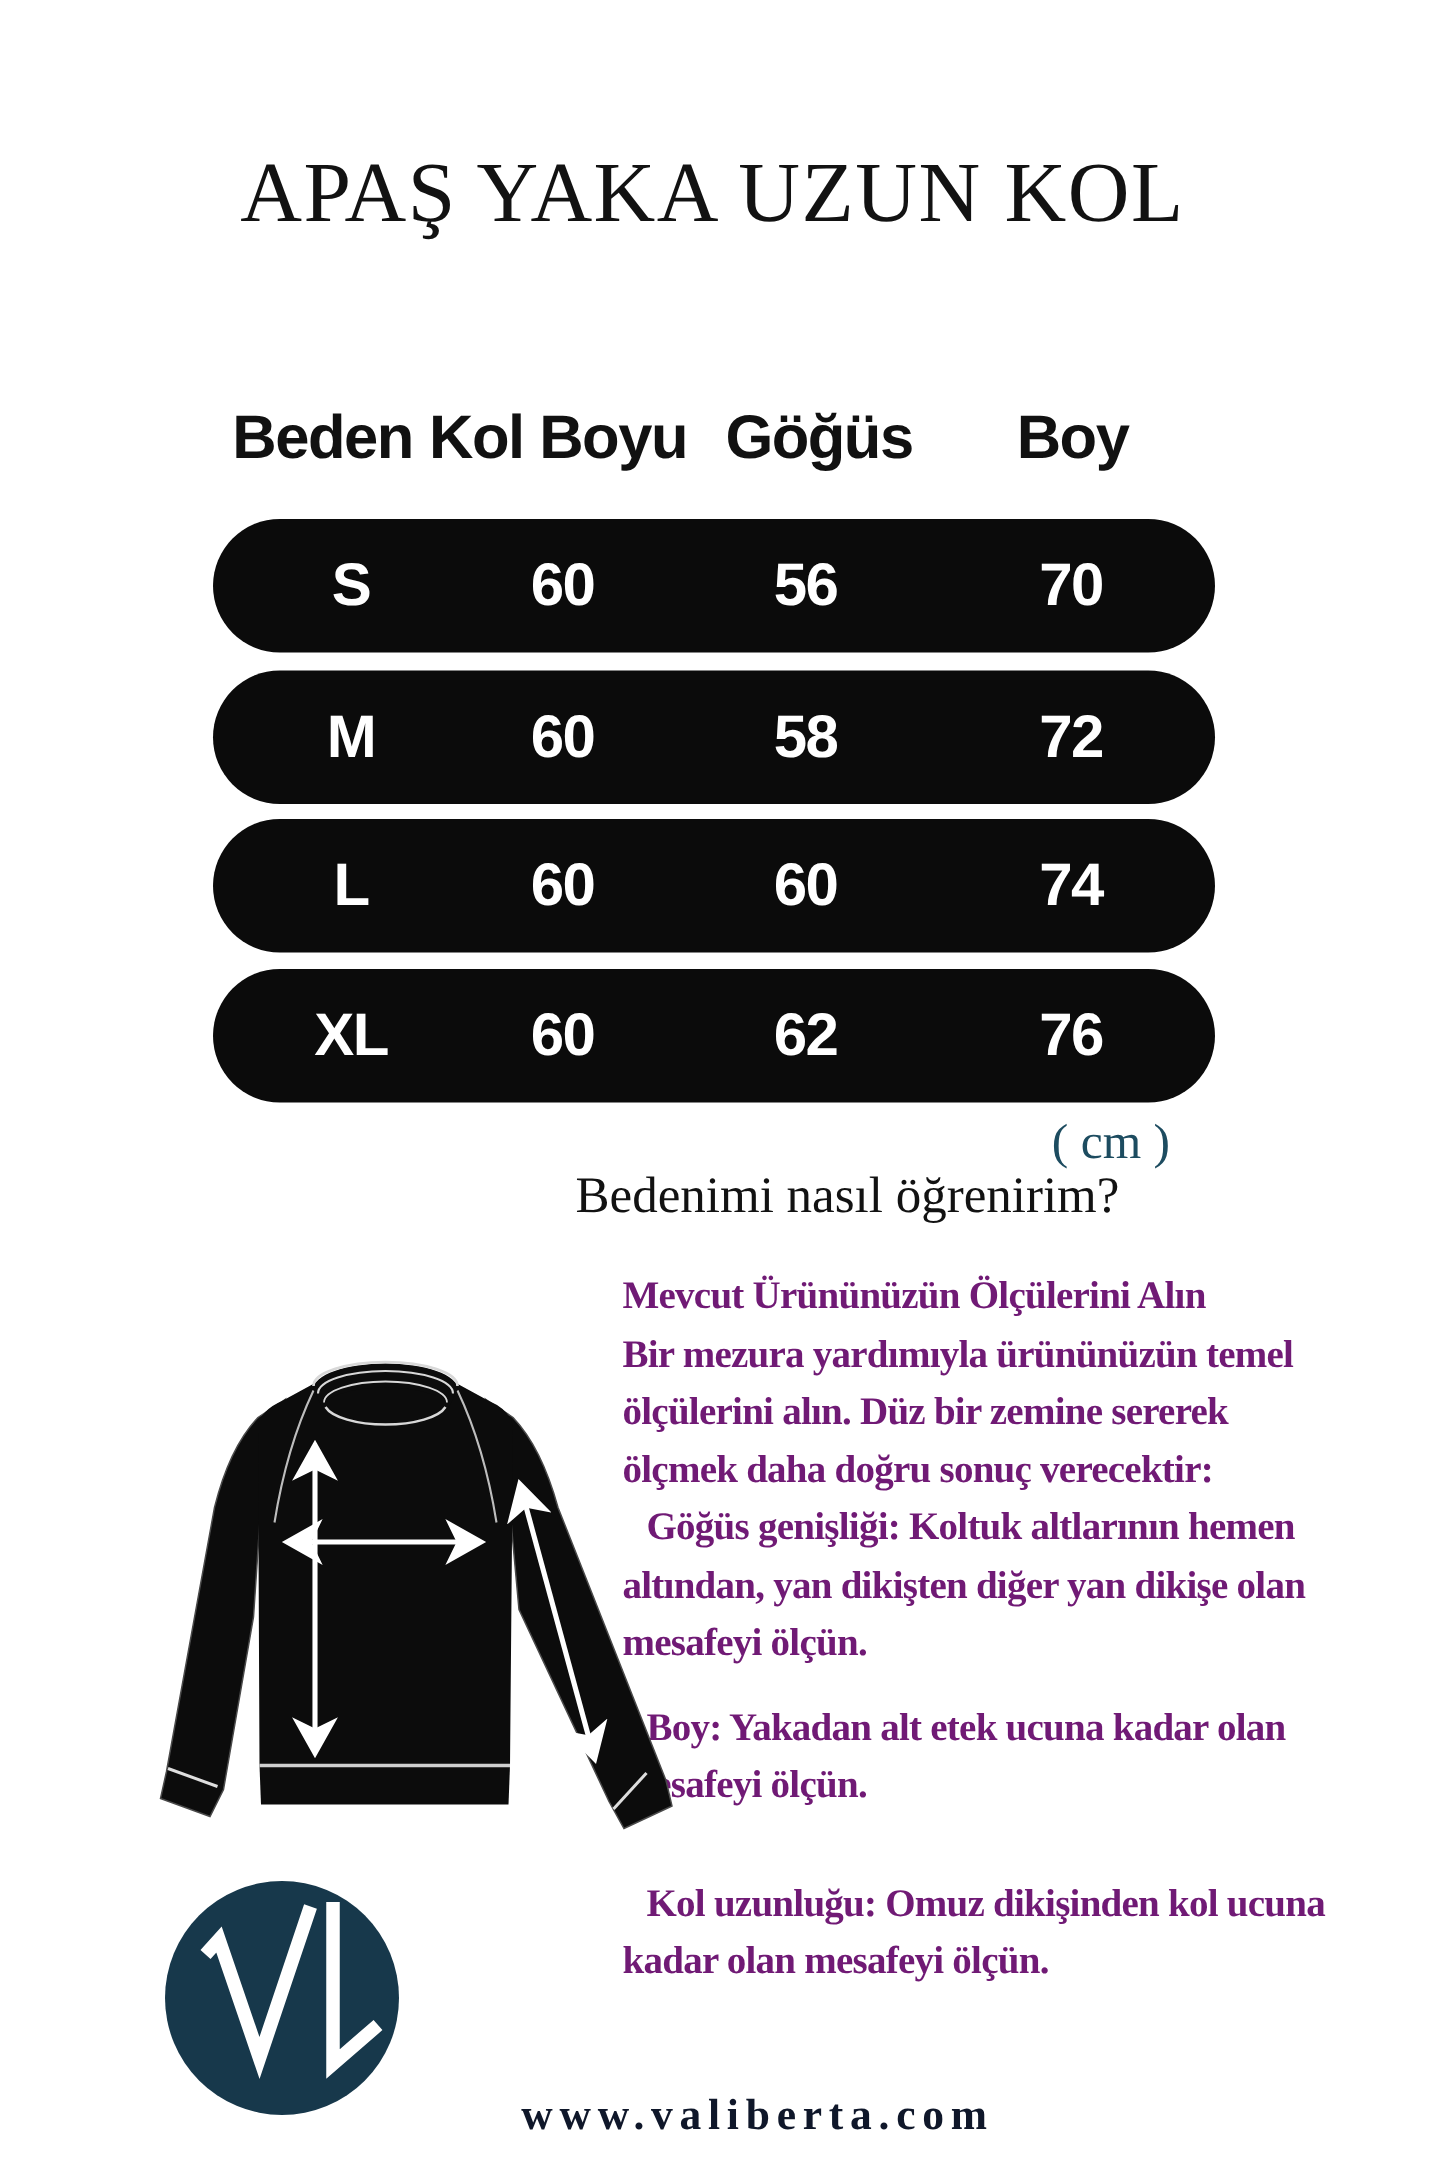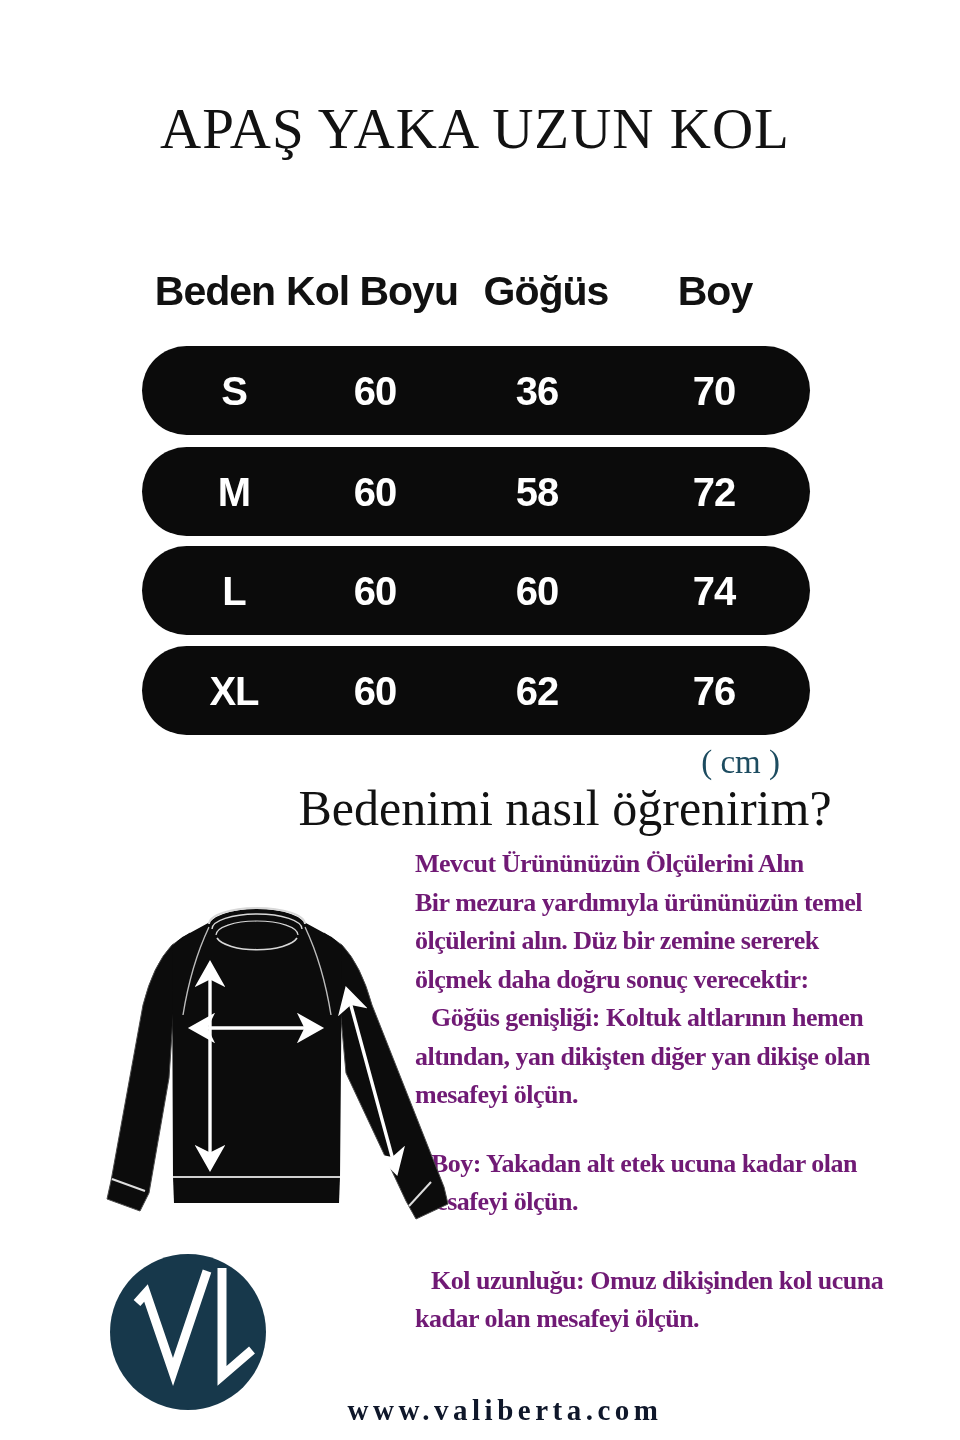--- a/index.html
+++ b/index.html
@@ -35,32 +35,32 @@
   .row-s{top:346px;} .row-m{top:447px;} .row-l{top:546px;} .row-xl{top:646px;}
   
   .unit{
     position:absolute;top:744px;left:680px;width:100px;text-align:right;
     font-family:"Liberation Serif",serif;font-size:33px;color:#1d4c60;
     white-space:nowrap;
   }
   
   .guide-heading{
     position:absolute;top:779px;left:275px;width:580px;text-align:center;
-    font-family:"Liberation Serif",serif;font-weight:400;font-size:50px;
+    font-family:"Liberation Serif",serif;font-weight:400;font-size:34px;
     color:#121212;white-space:nowrap;
   }
   
   .measure-text{
     position:absolute;top:845px;left:415px;width:540px;
     font-family:"Liberation Serif",serif;font-weight:700;font-size:26px;
     color:#701a75;letter-spacing:-0.5px;
   }
   .measure-text .line{height:38.5px;line-height:38.5px;white-space:nowrap;}
   .measure-text .indent{text-indent:16px;}
-  .measure-text .gap-sm{margin-top:30px;}
+  .measure-text .gap-sm{margin-top:18px;}
   .measure-text .gap-md{margin-top:40px;}
   
   .sweatshirt{position:absolute;top:893px;left:95px;width:365px;height:345px;}
   
   .logo{position:absolute;top:1254px;left:110px;width:156px;height:156px;}
   
   .website{
     position:absolute;top:1394px;left:505px;transform:translateX(-50%);
     font-family:Liberation Serif, serif;font-weight:700;font-size:29px;
     letter-spacing:4.5px;color:#0f172a;white-space:nowrap;
@@ -76,21 +76,21 @@
 <div class="thead">
   <span class="h-beden">Beden</span>
   <span class="h-kol">Kol Boyu</span>
   <span class="h-gogus">Göğüs</span>
   <span class="h-boy">Boy</span>
 </div>
 
 <div class="pill row-s">
   <span class="c-size">S</span>
   <span class="c-kol">60</span>
-  <span class="c-gogus">36</span>
+  <span class="c-gogus">56</span>
   <span class="c-boy">70</span>
 </div>
 <div class="pill row-m">
   <span class="c-size">M</span>
   <span class="c-kol">60</span>
   <span class="c-gogus">58</span>
   <span class="c-boy">72</span>
 </div>
 <div class="pill row-l">
   <span class="c-size">L</span>

